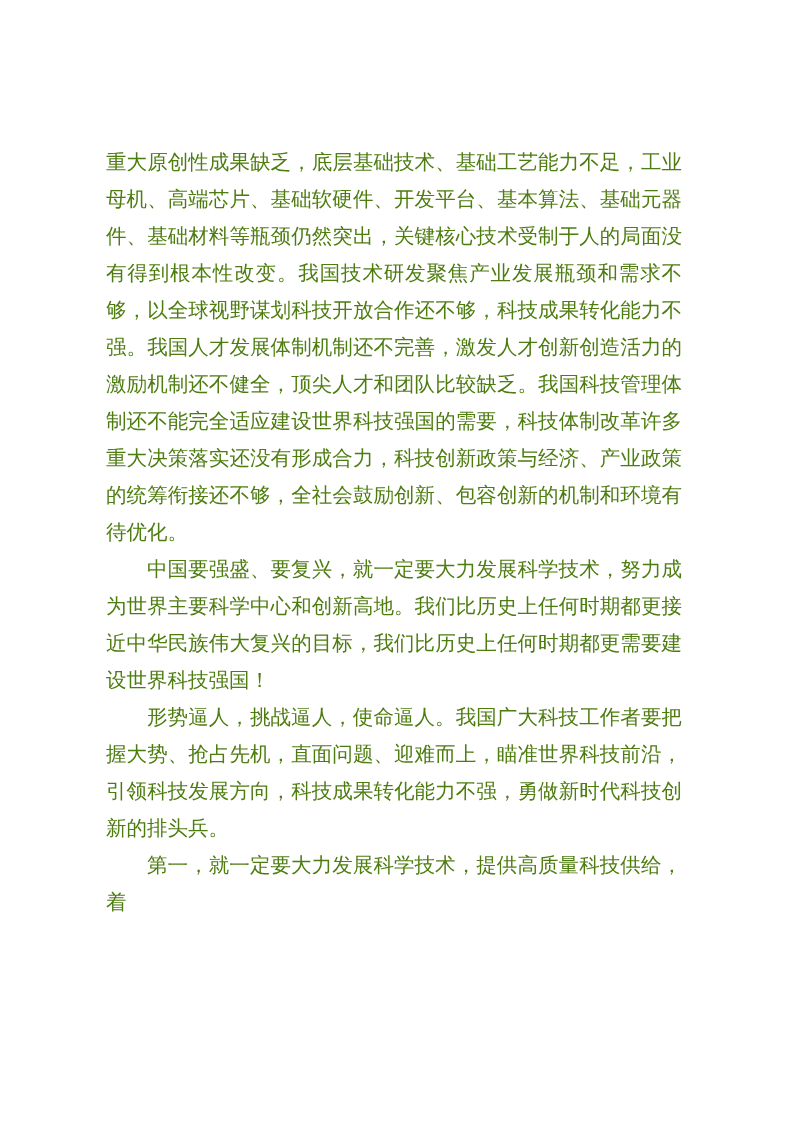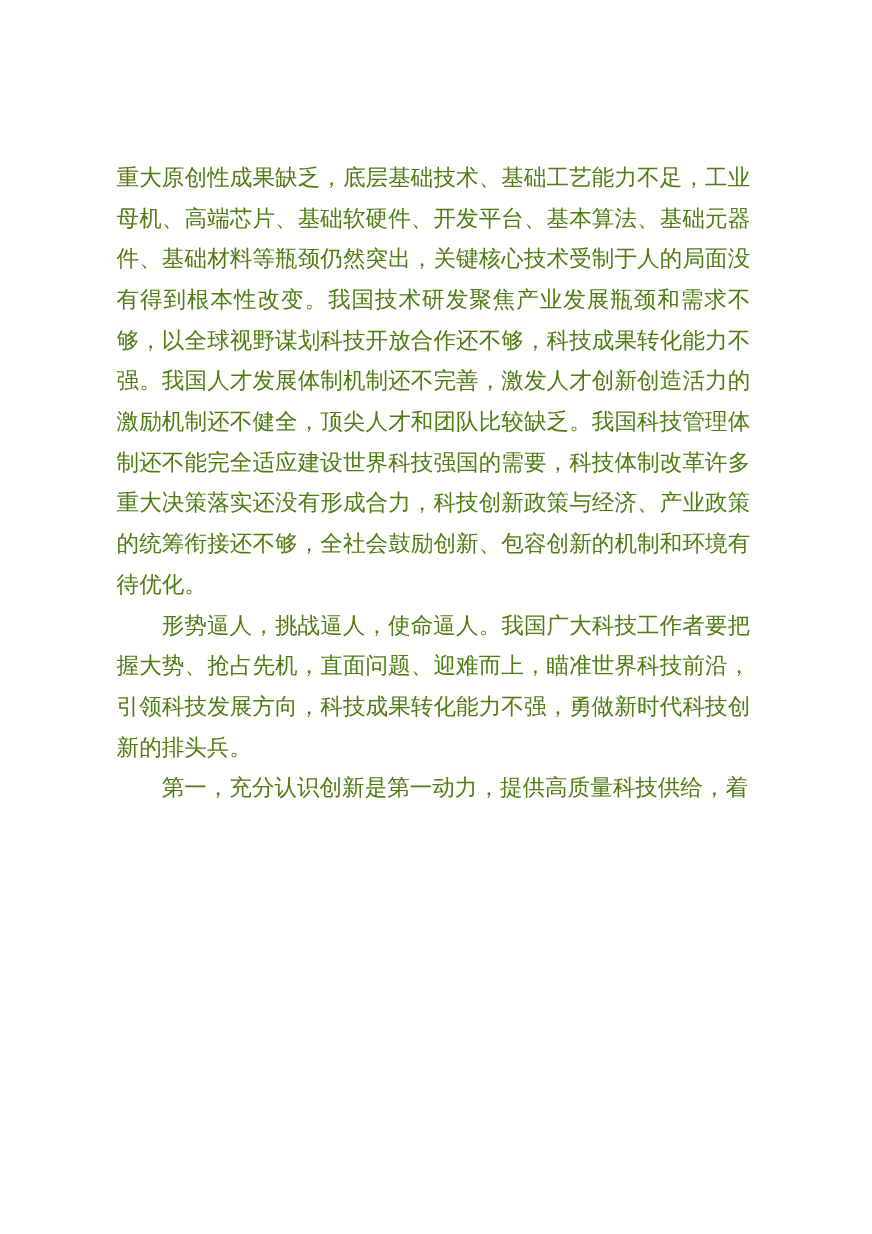--- a/index.html
+++ b/index.html
@@ -38,16 +38,17 @@
   .para.no-indent {
     text-indent: 0;
   }
 </style>
 </head>
 <body>
 
 <div class="page">
   <div class="text-body">
     <p class="para no-indent">重大原创性成果缺乏，底层基础技术、基础工艺能力不足，工业母机、高端芯片、基础软硬件、开发平台、基本算法、基础元器件、基础材料等瓶颈仍然突出，关键核心技术受制于人的局面没有得到根本性改变。我国技术研发聚焦产业发展瓶颈和需求不够，以全球视野谋划科技开放合作还不够，科技成果转化能力不强。我国人才发展体制机制还不完善，激发人才创新创造活力的激励机制还不健全，顶尖人才和团队比较缺乏。我国科技管理体制还不能完全适应建设世界科技强国的需要，科技体制改革许多重大决策落实还没有形成合力，科技创新政策与经济、产业政策的统筹衔接还不够，全社会鼓励创新、包容创新的机制和环境有待优化。</p>
+    <p class="para">中国要强盛、要复兴，就一定要大力发展科学技术，努力成为世界主要科学中心和创新高地。我们比历史上任何时期都更接近中华民族伟大复兴的目标，我们比历史上任何时期都更需要建设世界科技强国！</p>
     <p class="para">形势逼人，挑战逼人，使命逼人。我国广大科技工作者要把握大势、抢占先机，直面问题、迎难而上，瞄准世界科技前沿，引领科技发展方向，科技成果转化能力不强，勇做新时代科技创新的排头兵。</p>
-    <p class="para">第一，充分认识创新是第一动力，提供高质量科技供给，着</p>
+    <p class="para">第一，就一定要大力发展科学技术，提供高质量科技供给，着</p>
   </div>
 </div>
 
 </body></html>

